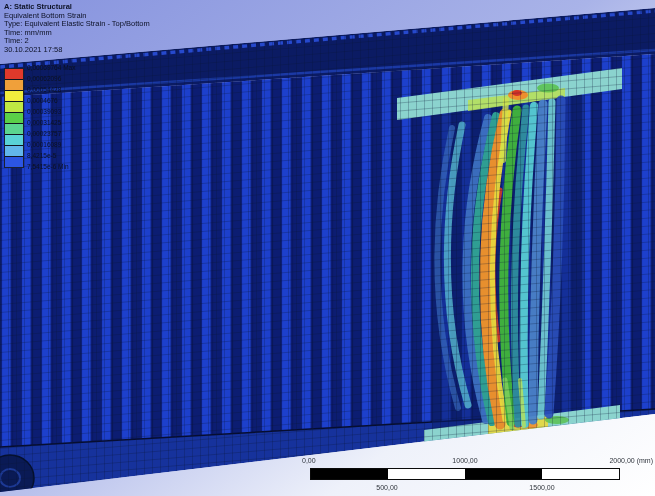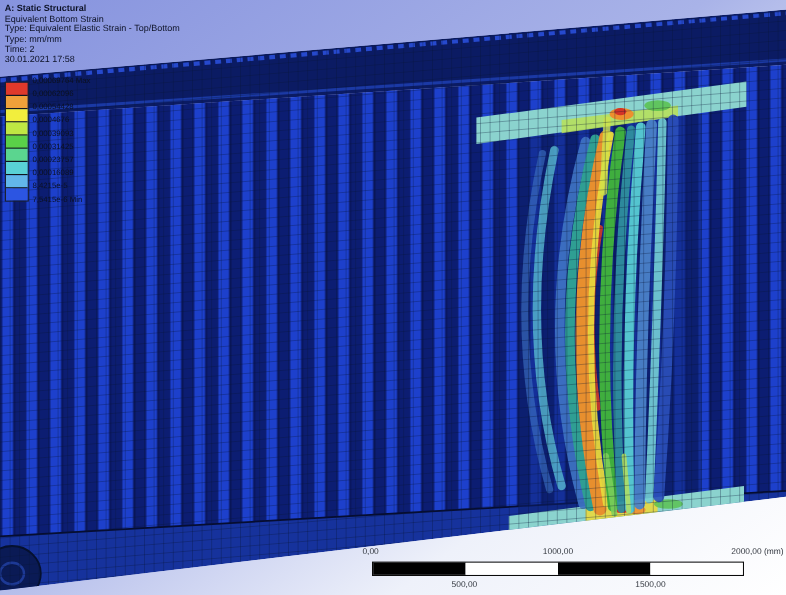--- a/index.html
+++ b/index.html
@@ -101,23 +101,23 @@
       </g>
 
       <polygon points="0,64 655,8 655,414 0,492" fill="url(#mesh)"></polygon>
     </g>
   </svg>
 
   <div class="hdr">
     <div class="t">A: Static Structural</div>
     <div>Equivalent Bottom Strain</div>
     <div>Type: Equivalent Elastic Strain - Top/Bottom</div>
-    <div>Type: mm/mm</div>
+    <div>Time: mm/mm</div>
     <div>Time: 2</div>
-    <div>30.01.2021 17:58</div>
+    <div>30.10.2021 17:58</div>
   </div>
 
   <div class="legend">
     <div class="lbar">
       <div class="lband" style="background: rgb(224, 57, 43);"></div>
       <div class="lband" style="background: rgb(240, 160, 58);"></div>
       <div class="lband" style="background: rgb(242, 238, 61);"></div>
       <div class="lband" style="background: rgb(191, 231, 67);"></div>
       <div class="lband" style="background: rgb(90, 208, 72);"></div>
       <div class="lband" style="background: rgb(91, 213, 143);"></div>

